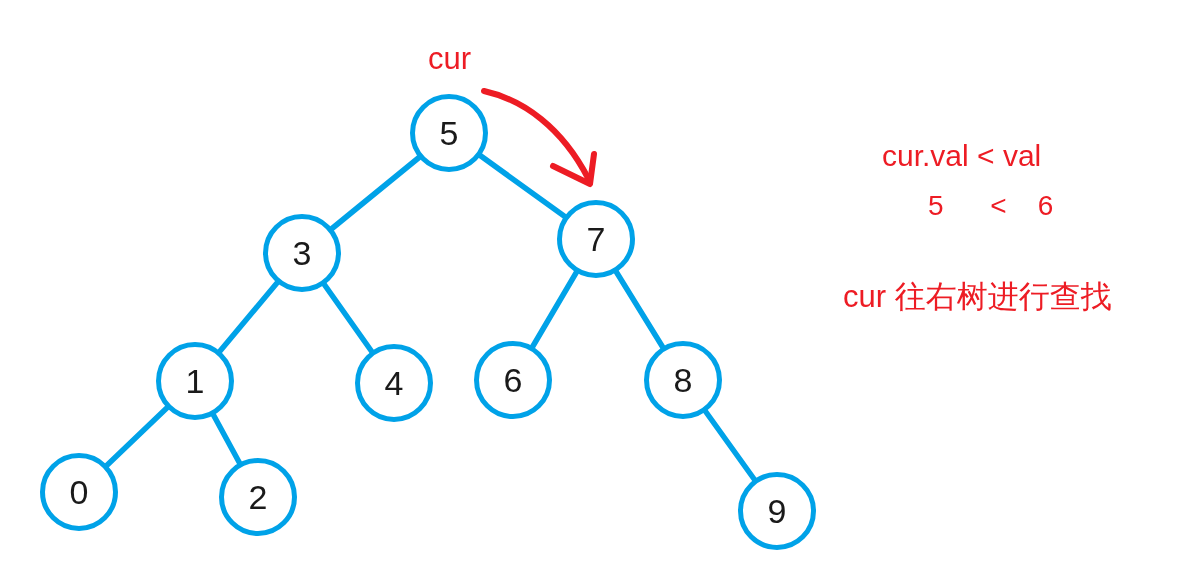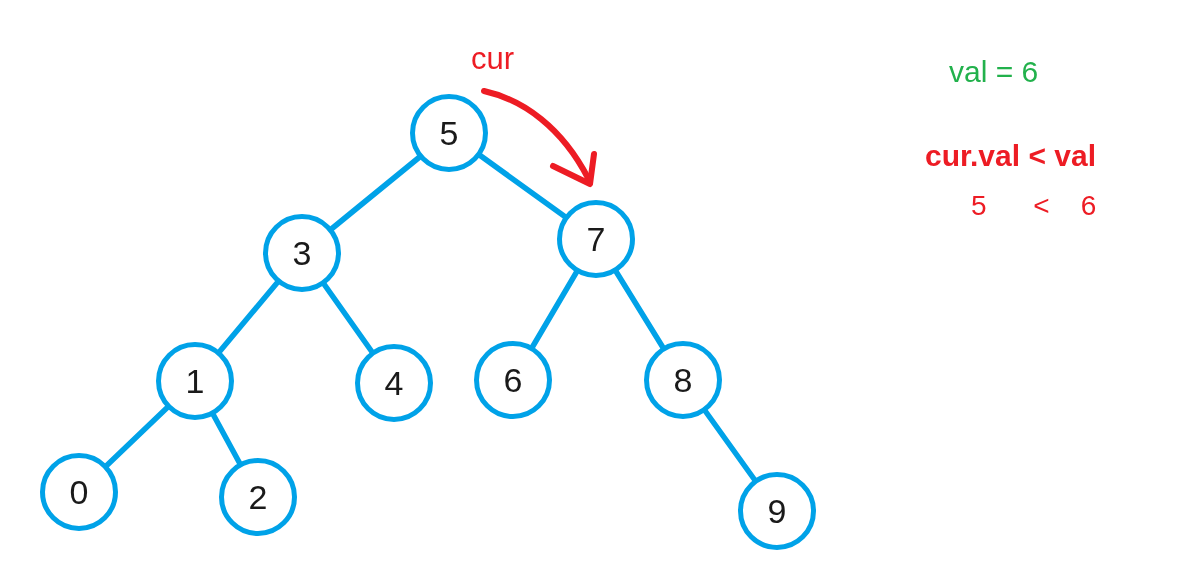--- a/index.html
+++ b/index.html
@@ -19,24 +19,24 @@
     position: absolute;
     width: 78px; height: 78px;
     border: 5px solid var(--blue, #00A2E8);
     border-radius: 50%;
     background: #ffffff;
     display: flex; align-items: center; justify-content: center;
     font-size: 34px; color: #1a1a1a;
   }
 
   
-  .label { position: absolute; z-index: 3; line-height: 1.1; margin-left: 43px; }
+  .label { position: absolute; z-index: 3; line-height: 1.1; }
   .cur-label   { left: 428px; top: 42px;  font-size: 31px; color: var(--red, #ED1C24); }
   .val-line    { left: 906px; top: 55px;  font-size: 30px; color: var(--green, #22B14C); }
-  .expr-line   { left: 882px; top: 139px; font-size: 30px; color: var(--red, #ED1C24); font-weight: bold; }
+  .expr-line   { left: 882px; top: 139px; font-size: 30px; color: var(--red, #ED1C24); }
   .values-line { left: 928px; top: 191px; font-size: 28px; color: var(--red, #ED1C24); white-space: pre; }
   .conclusion  { left: 843px; top: 280px; font-size: 31px; color: var(--red, #ED1C24); }
   .watermark   { left: 1024px; top: 537px; font-size: 19px; color: var(--watermark, #d9d9d9);
                  text-shadow: 1px 1px 0 #f3f3f3; letter-spacing: 0.5px; }
 </style>
 </head>
 <body>
 
 <div class="stage">
 
@@ -66,20 +66,20 @@
       <div class="node" style="left: 355px; top: 344px;">4</div>
       <div class="node" style="left: 474px; top: 341px;">6</div>
       <div class="node" style="left: 644px; top: 341px;">8</div>
       <div class="node" style="left: 40px; top: 453px;">0</div>
       <div class="node" style="left: 219px; top: 458px;">2</div>
       <div class="node" style="left: 738px; top: 472px;">9</div>
     </div>
 
   <div class="label cur-label">cur</div>
 
-  <div class="label val-line">val = 6</div>
 
   <div class="label expr-line">cur.val &lt; val</div>
 
   <div class="label values-line">5      &lt;    6</div>
 
+  <div class="label conclusion">cur 往右树进行查找</div>
 
 </div>
 
 </body></html>

